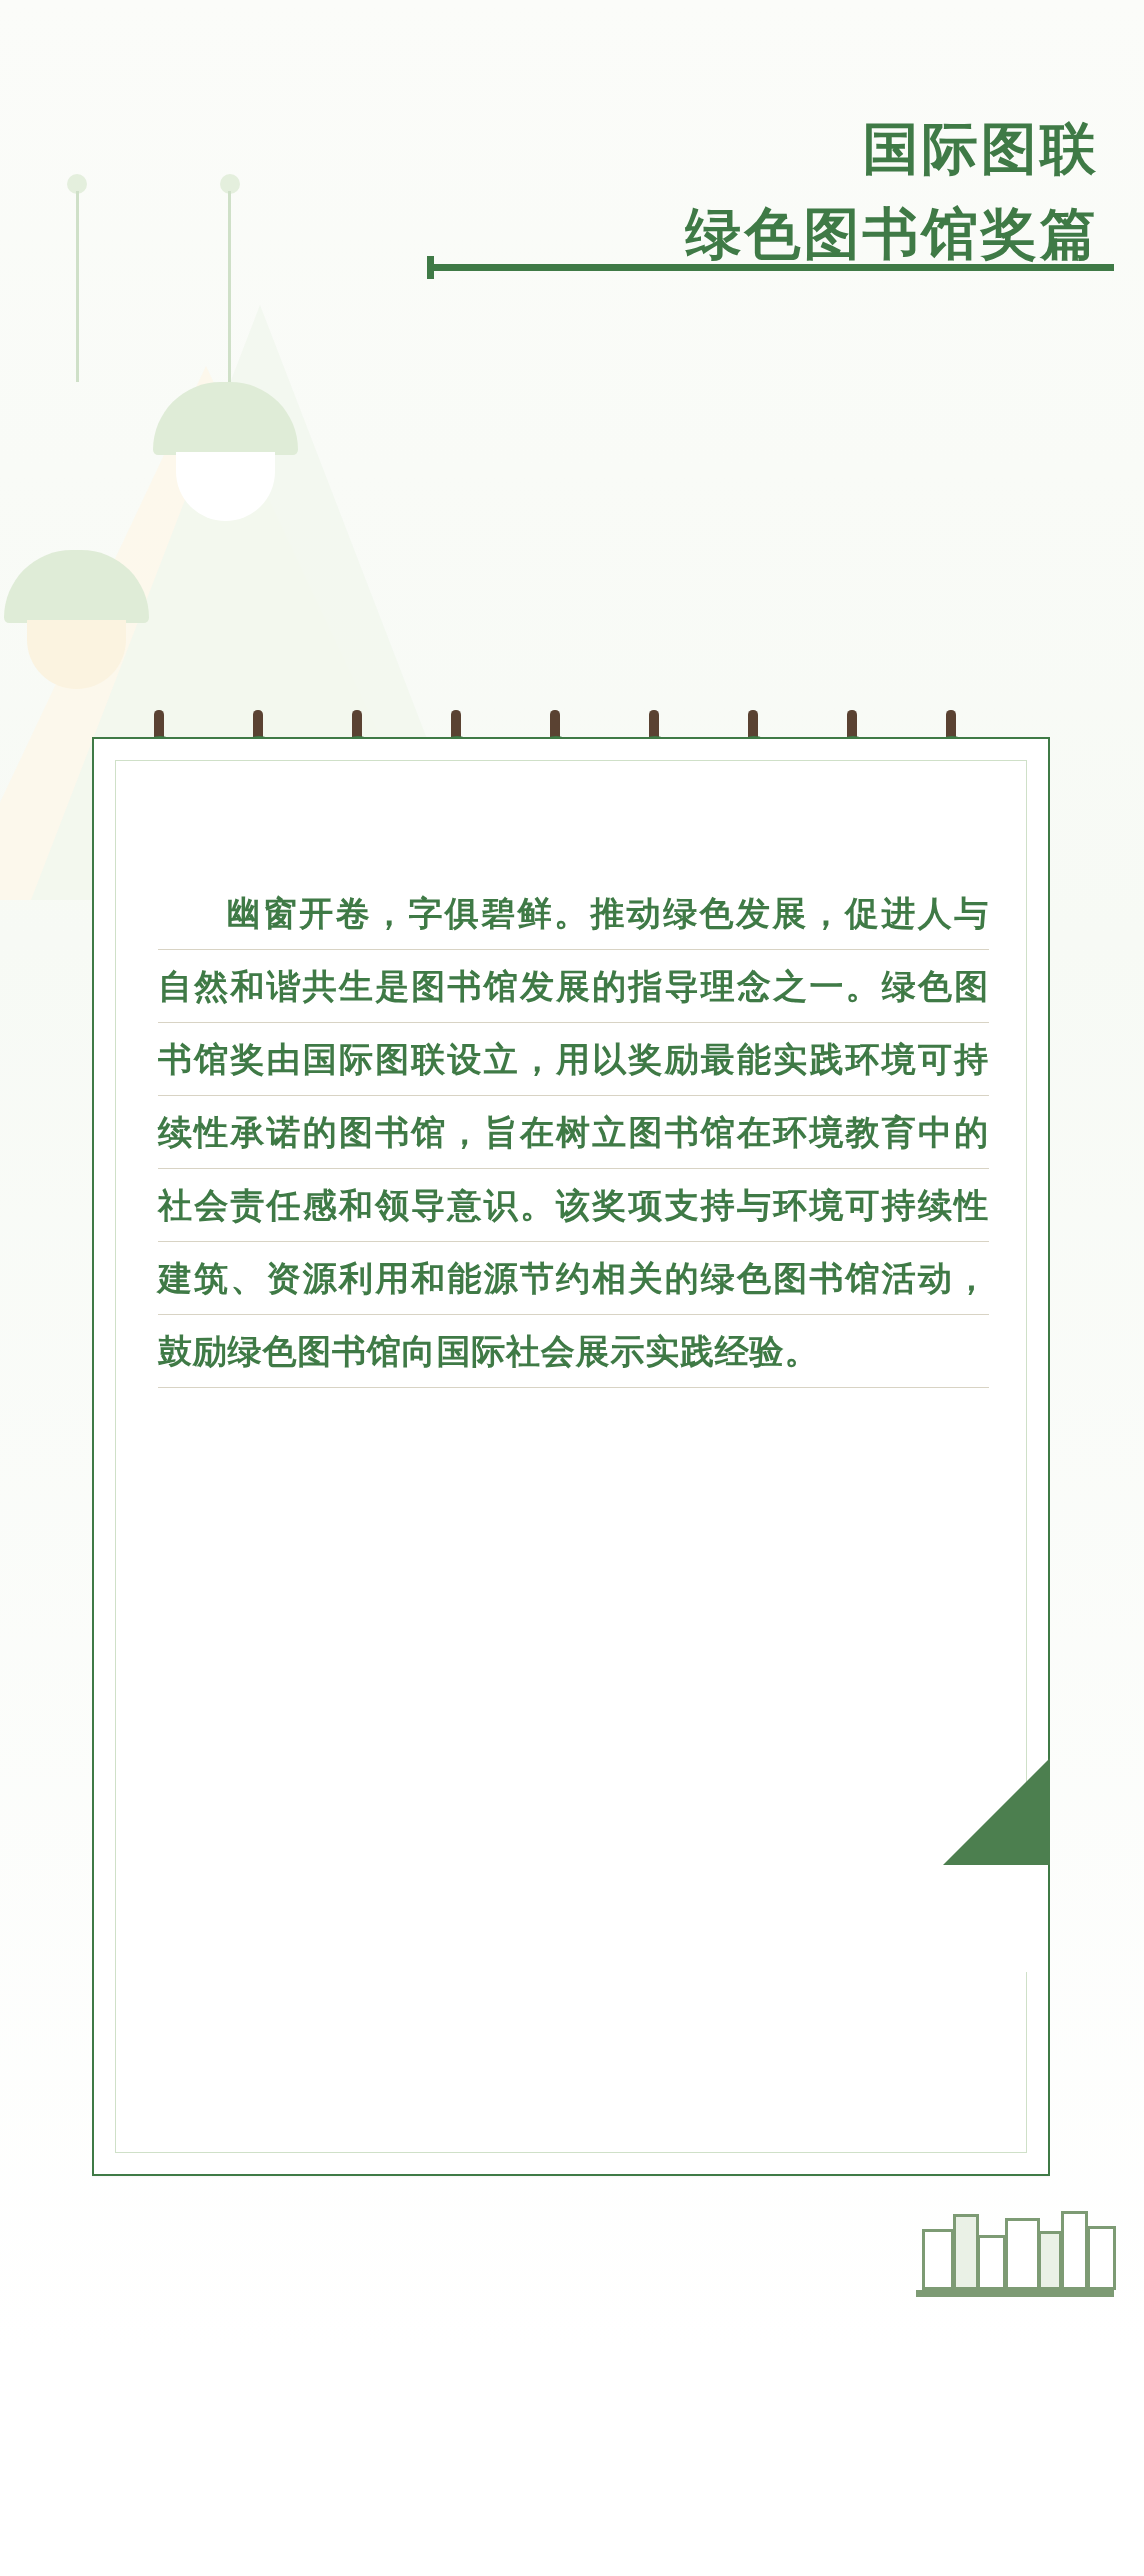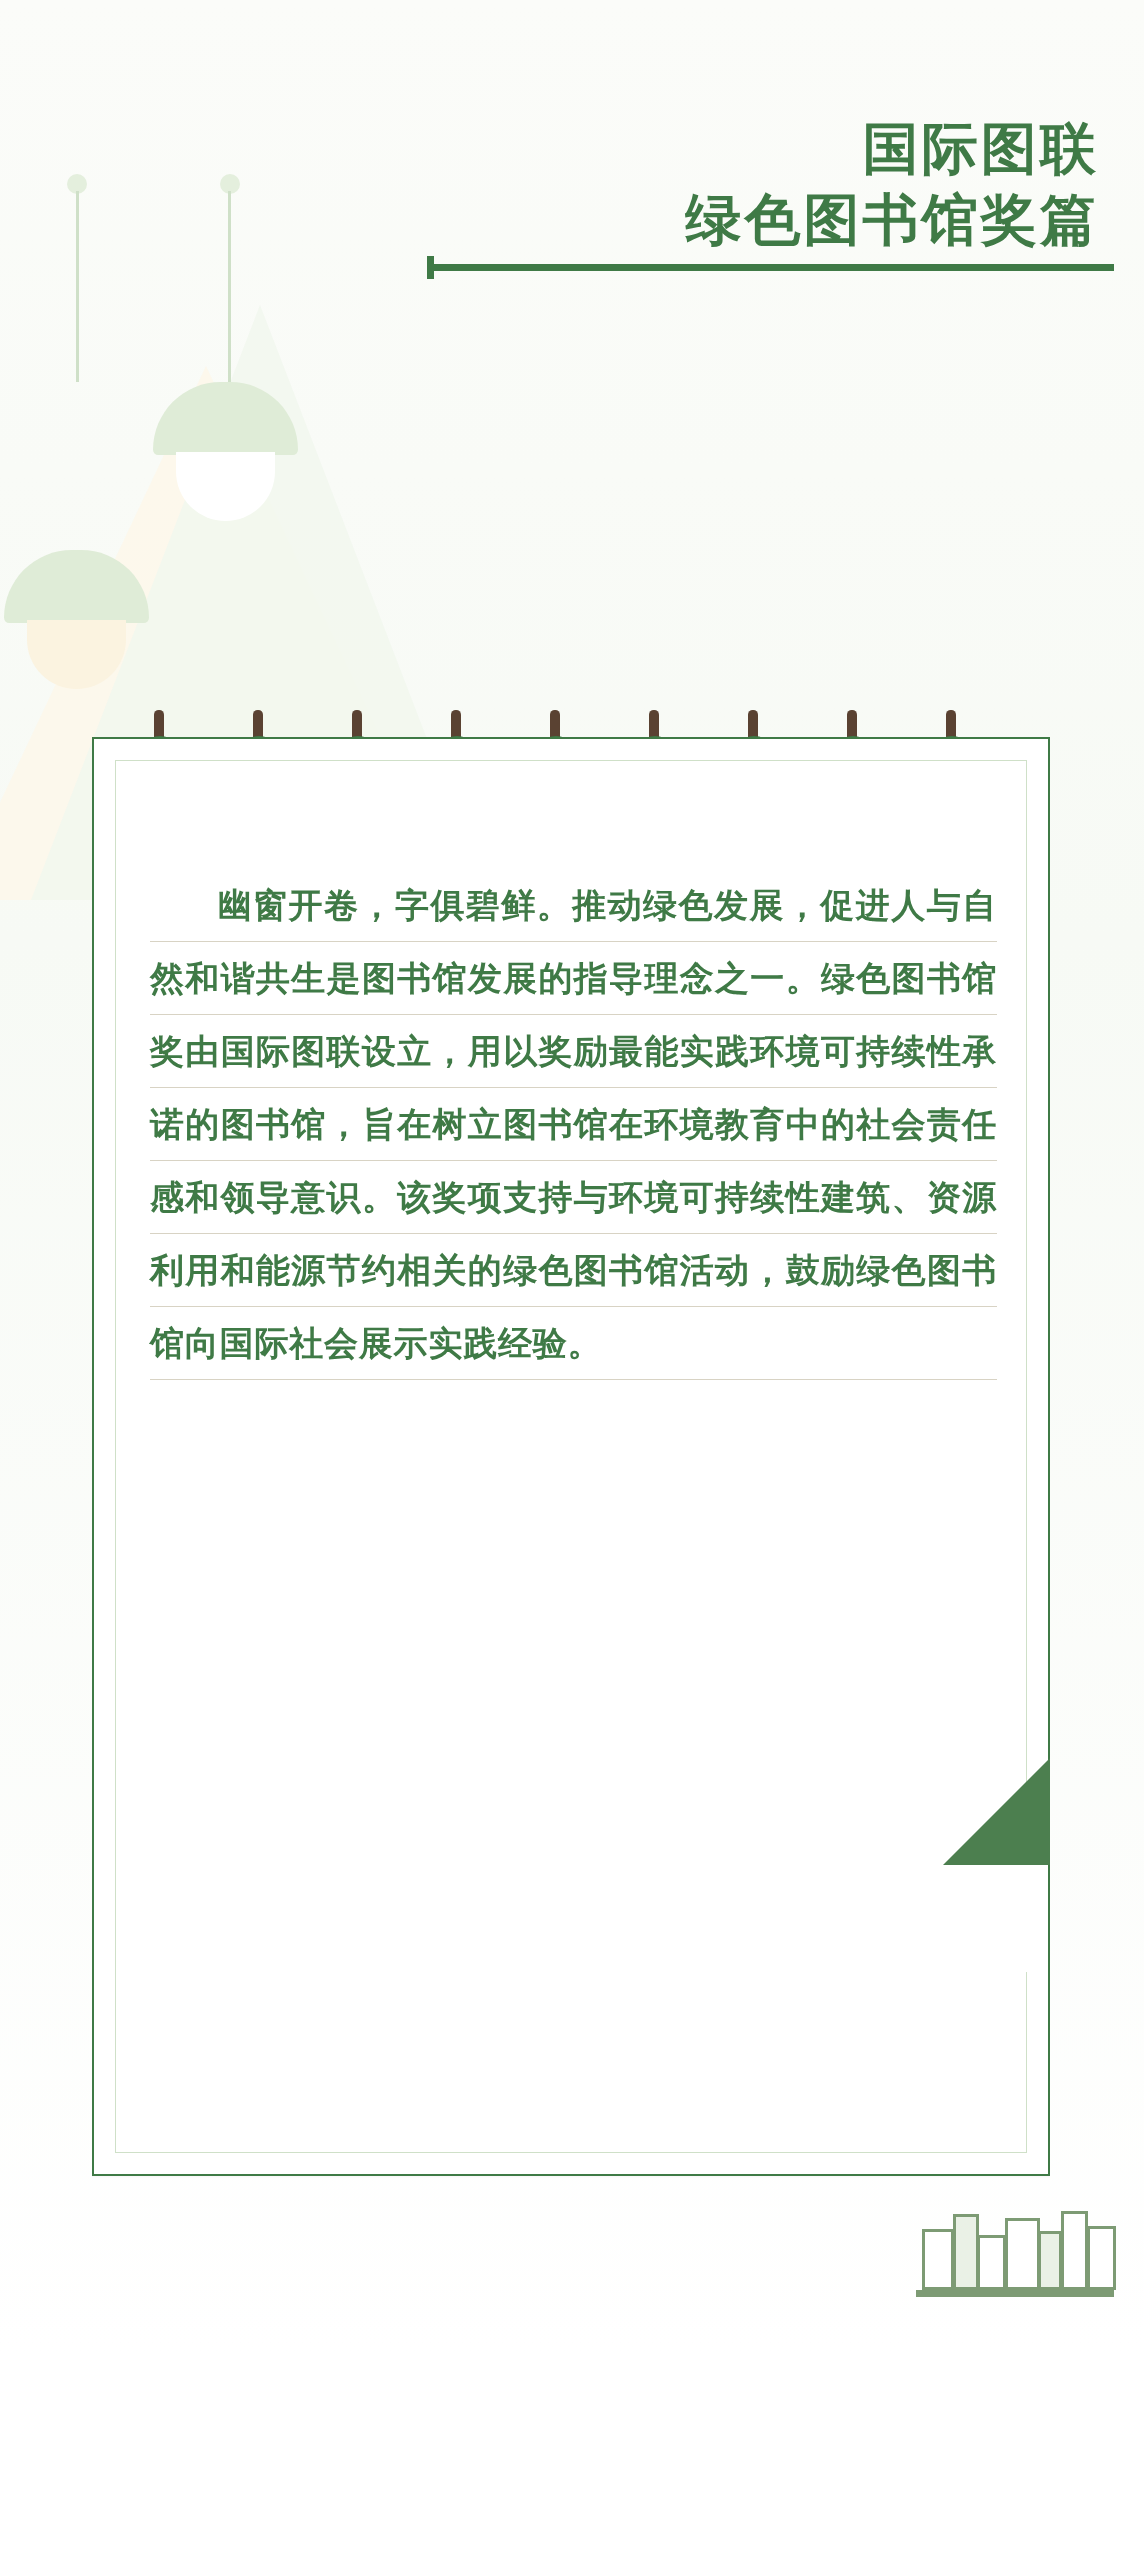--- a/index.html
+++ b/index.html
@@ -56,21 +56,21 @@
   }
   .header-line1, .header-line2 {
     color: #3f7a46;
     font-weight: bold;
     font-size: 56px;
     letter-spacing: 3.1px;
     line-height: 1.25;
     white-space: nowrap;
   }
   .header-line2 {
-    margin-top: 1px;
+    margin-top: 15px;
   }
   .header-rule {
     position: absolute;
     top: 150px;
     left: 15.3px;
     width: 687px;
     height: 6.9px;
     background: #3f7a46;
   }
   .rule-tick {
@@ -163,21 +163,21 @@
     top: 130px;
     width: 847px;
   }
   .para {
     color: #3f7a46;
     font-size: 34px;
     font-weight: bold;
     line-height: 73px;
     letter-spacing: 0.8px;
     text-align: justify;
-    margin: 0;
+    margin: 8px;
     background-image: repeating-linear-gradient(
       to bottom,
       rgba(0,0,0,0) 0px,
       rgba(0,0,0,0) 72px,
       #d8d3c4 72px,
       #d8d3c4 73px
     );
   }
   .para + .para { margin-top: 0; }
   .indent { display: inline-block; width: 67px; }

